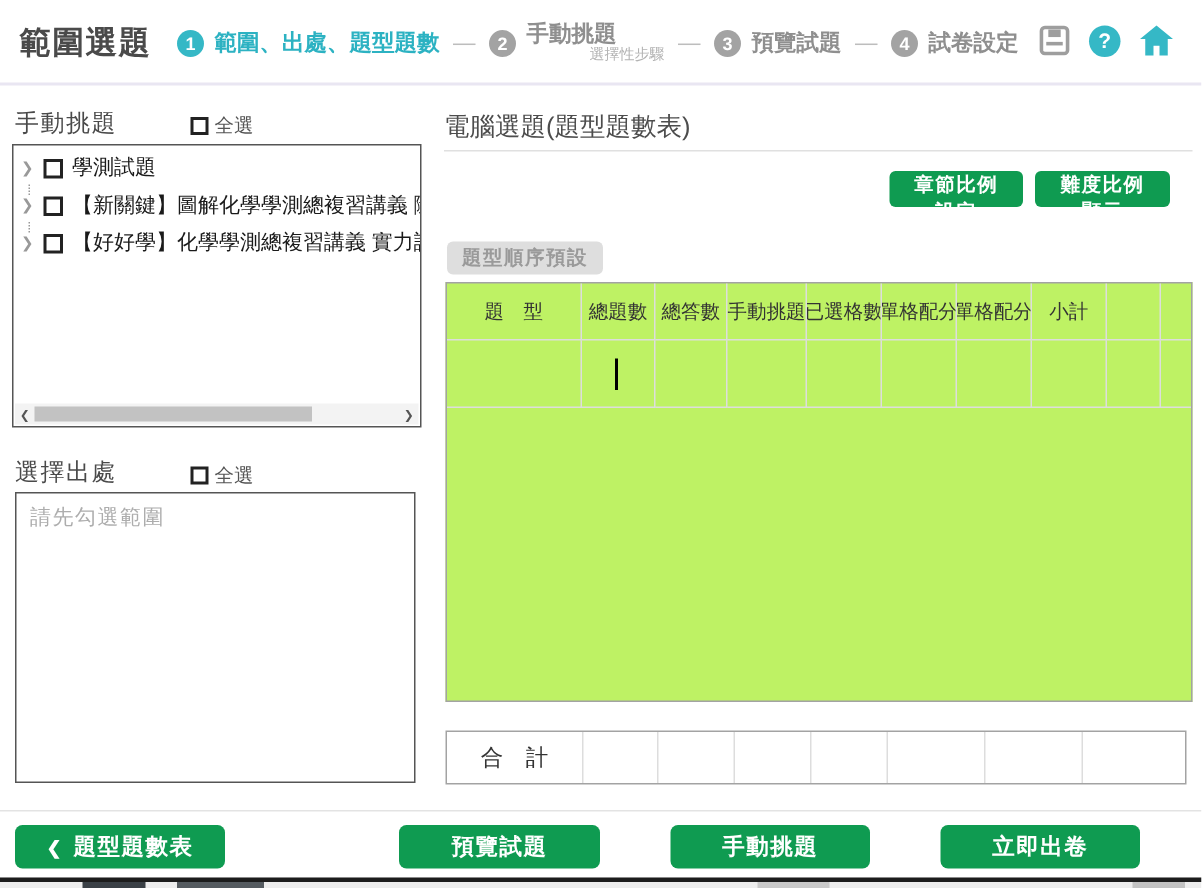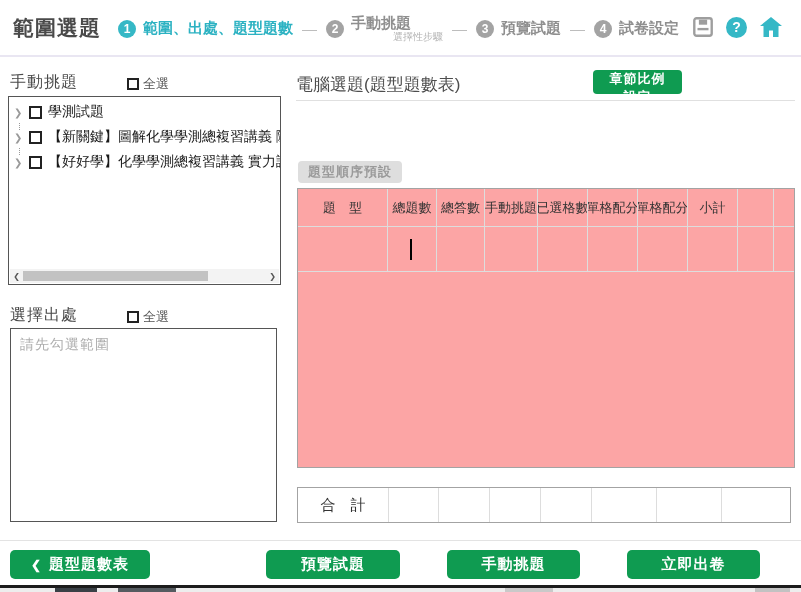--- a/index.html
+++ b/index.html
@@ -40,26 +40,26 @@
   .hscroll { position:absolute; left:1px; right:1px; bottom:1px; height:14px; background:#f3f3f3; display:flex; align-items:center; }
   .hscroll-arrow { width:13px; text-align:center; font-size:8px; color:#555; cursor:pointer; flex:0 0 auto; }
   .hscroll-track { flex:1; height:12px; position:relative; background:#f3f3f3; }
   .hscroll-thumb { position:absolute; left:0; top:1px; width:185px; height:10px; background:#c2c2c2; cursor:pointer; }
 
   .source-box { position:absolute; left:10px; top:328px; width:267px; height:194px; border:1px solid #555; background:#fff; }
   .placeholder { position:absolute; left:9px; top:7px; font-size:14px; color:#adadad; letter-spacing:1px; }
 
   
   .main-title { position:absolute; left:296px; top:73px; font-size:17px; color:#4d4d4d; }
-  .green-btn { position:absolute; height:24px; background:#0f9b51; border:none; border-radius:4px; color:#fff; font-size:13px; font-weight:bold; font-family:inherit; cursor:pointer; padding:0 16px; letter-spacing:1px; }
+  .green-btn { position:absolute; height:24px; background:#0f9b51; border:none; border-radius:4px; color:#fff; font-size:13px; font-weight:bold; font-family:inherit; cursor:pointer; padding:0 16px; letter-spacing:1px;margin-top:44px; }
   .divider-under-title { position:absolute; left:296px; top:100px; width:499px; height:1px; background:#e0e0e0; }
 
   .preset-pill { position:absolute; left:298px; top:161px; height:22px; background:#dedede; border:none; border-radius:4px; color:#9a9a9a; font-size:13px; font-weight:bold; font-family:inherit; padding:0 10px; cursor:pointer; letter-spacing:1px; }
 
-  .qtable { position:absolute; left:297px; top:188px; width:498px; height:280px; border:1px solid #a3a3a3; background:#fca5a5; }
+  .qtable { position:absolute; left:297px; top:188px; width:498px; height:280px; border:1px solid #a3a3a3; background:#bef264; }
   .qrow { display:flex; width:100%; }
   .qcell { border-right:1px solid #ddd; border-bottom:1px solid #ddd; display:flex; align-items:center; justify-content:center; font-size:13px; color:#333; overflow:hidden; white-space:nowrap; position:relative; }
   .qrow.hdr .qcell { height:38px; }
   .qrow.data .qcell { height:45px; }
   .c0{width:90px;} .c1{width:49px;} .c2{width:48px;} .c3{width:53px;} .c4{width:50px;}
   .c5{width:50px;} .c6{width:50px;} .c7{width:50px;} .c8{width:36px;} .c9{flex:1; border-right:none;}
   .caret { position:absolute; left:22px; top:12px; width:2px; height:21px; background:#000; }
 
   .total-table { position:absolute; left:297px; top:487px; width:494px; height:36px; border:1px solid #a3a3a3; background:#fff; display:flex; }
   .tcell { border-right:1px solid #ddd; height:100%; display:flex; align-items:center; justify-content:center; font-size:15px; color:#333; }
@@ -164,20 +164,21 @@
     <span class="cb-small"></span>
     <span class="select-all-label">全選</span>
   </div>
 
   <div class="source-box">
     <div class="placeholder">請先勾選範圍</div>
   </div>
 
   <div class="main-title">電腦選題(題型題數表)</div>
   <button class="green-btn" style="left:593px; top:70px; width:89px;">章節比例設定</button>
+  <button class="green-btn" style="left:690px; top:70px; width:90px;">難度比例顯示</button>
   <div class="divider-under-title"></div>
 
   <button class="preset-pill">題型順序預設</button>
 
   <div class="qtable">
     <div class="qrow hdr">
       <div class="qcell c0">題　型</div>
       <div class="qcell c1">總題數</div>
       <div class="qcell c2">總答數</div>
       <div class="qcell c3">手動挑題</div>

